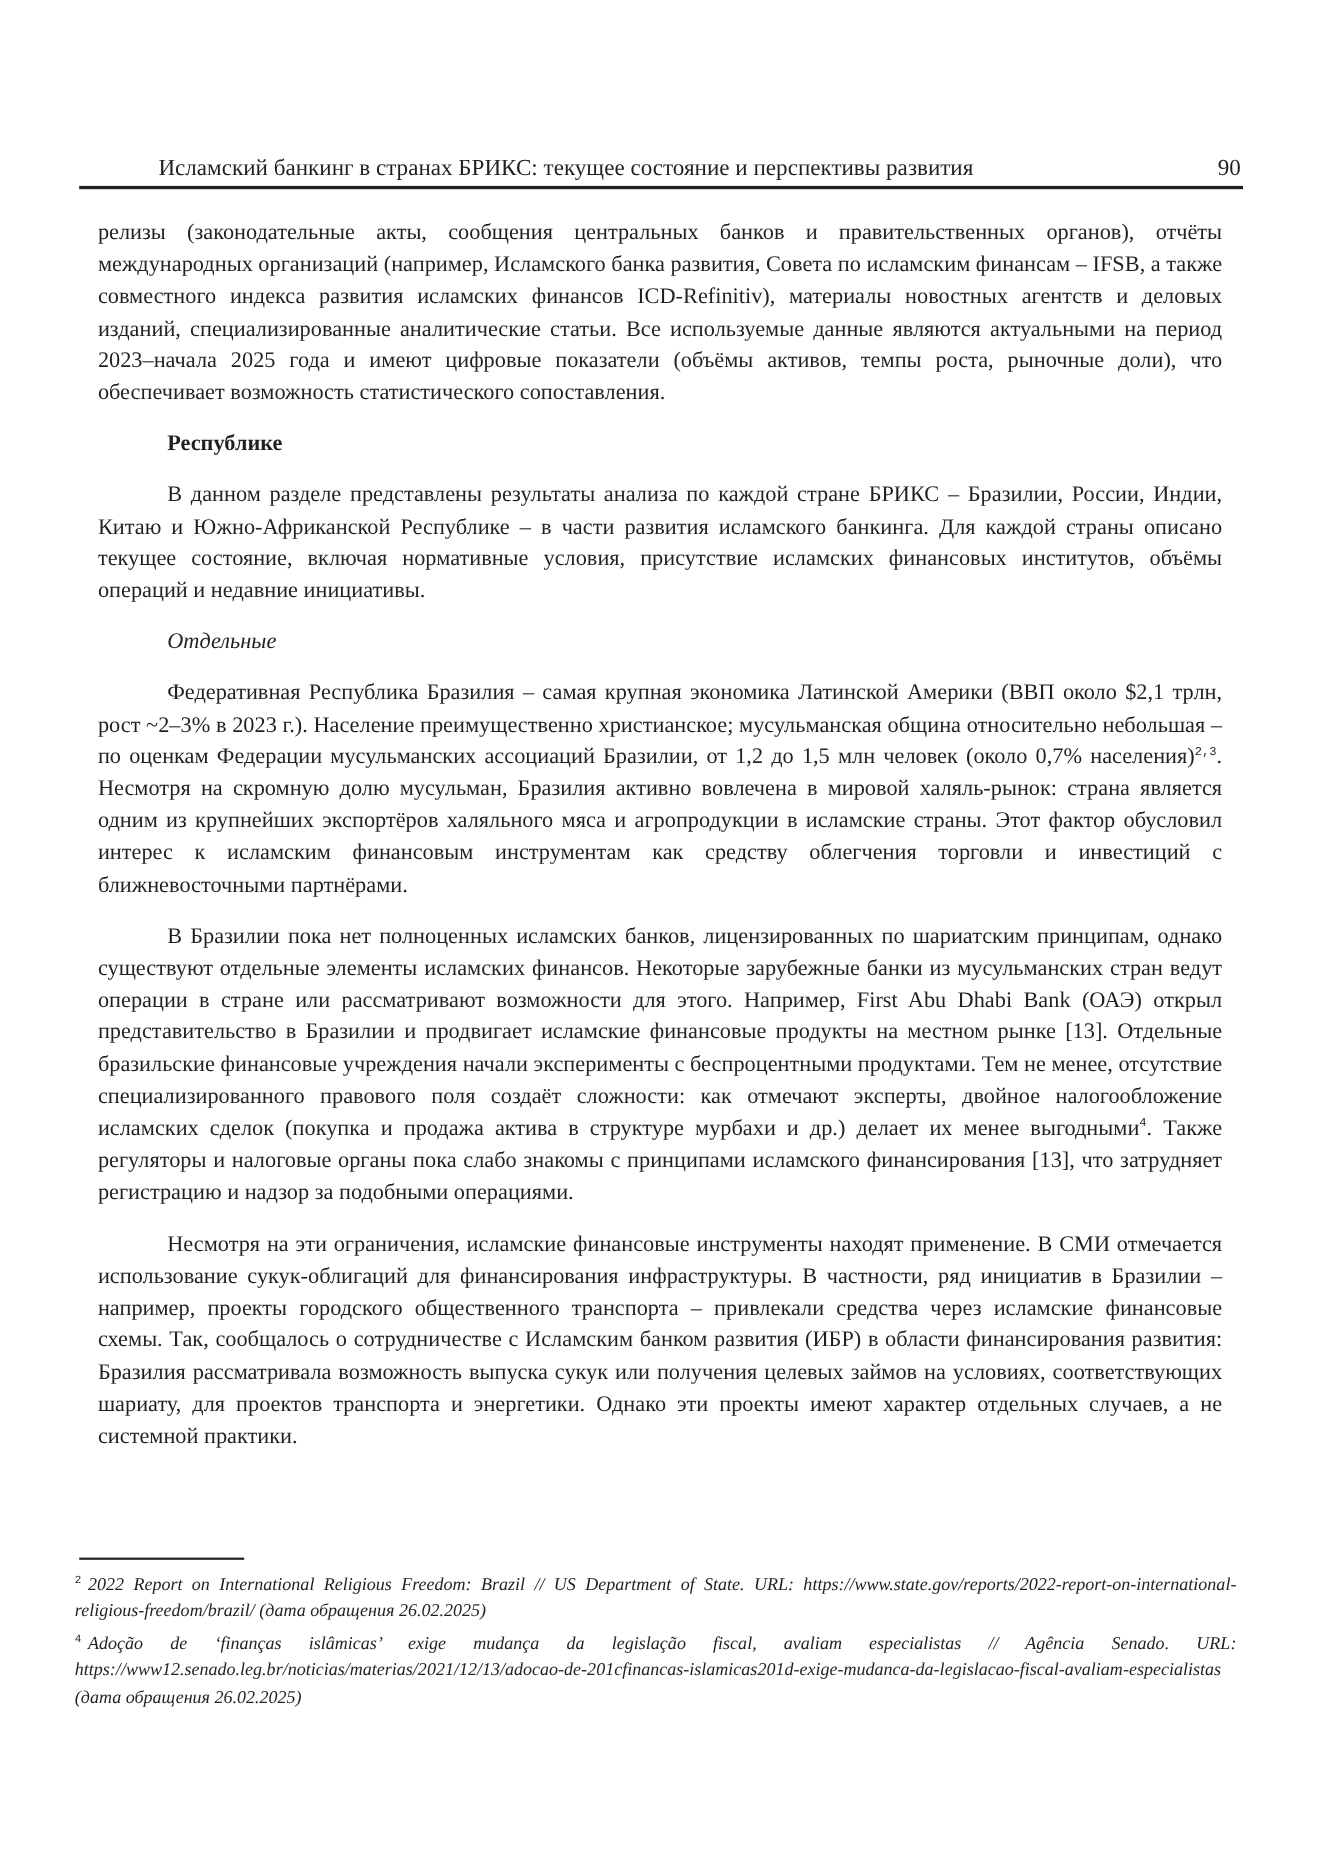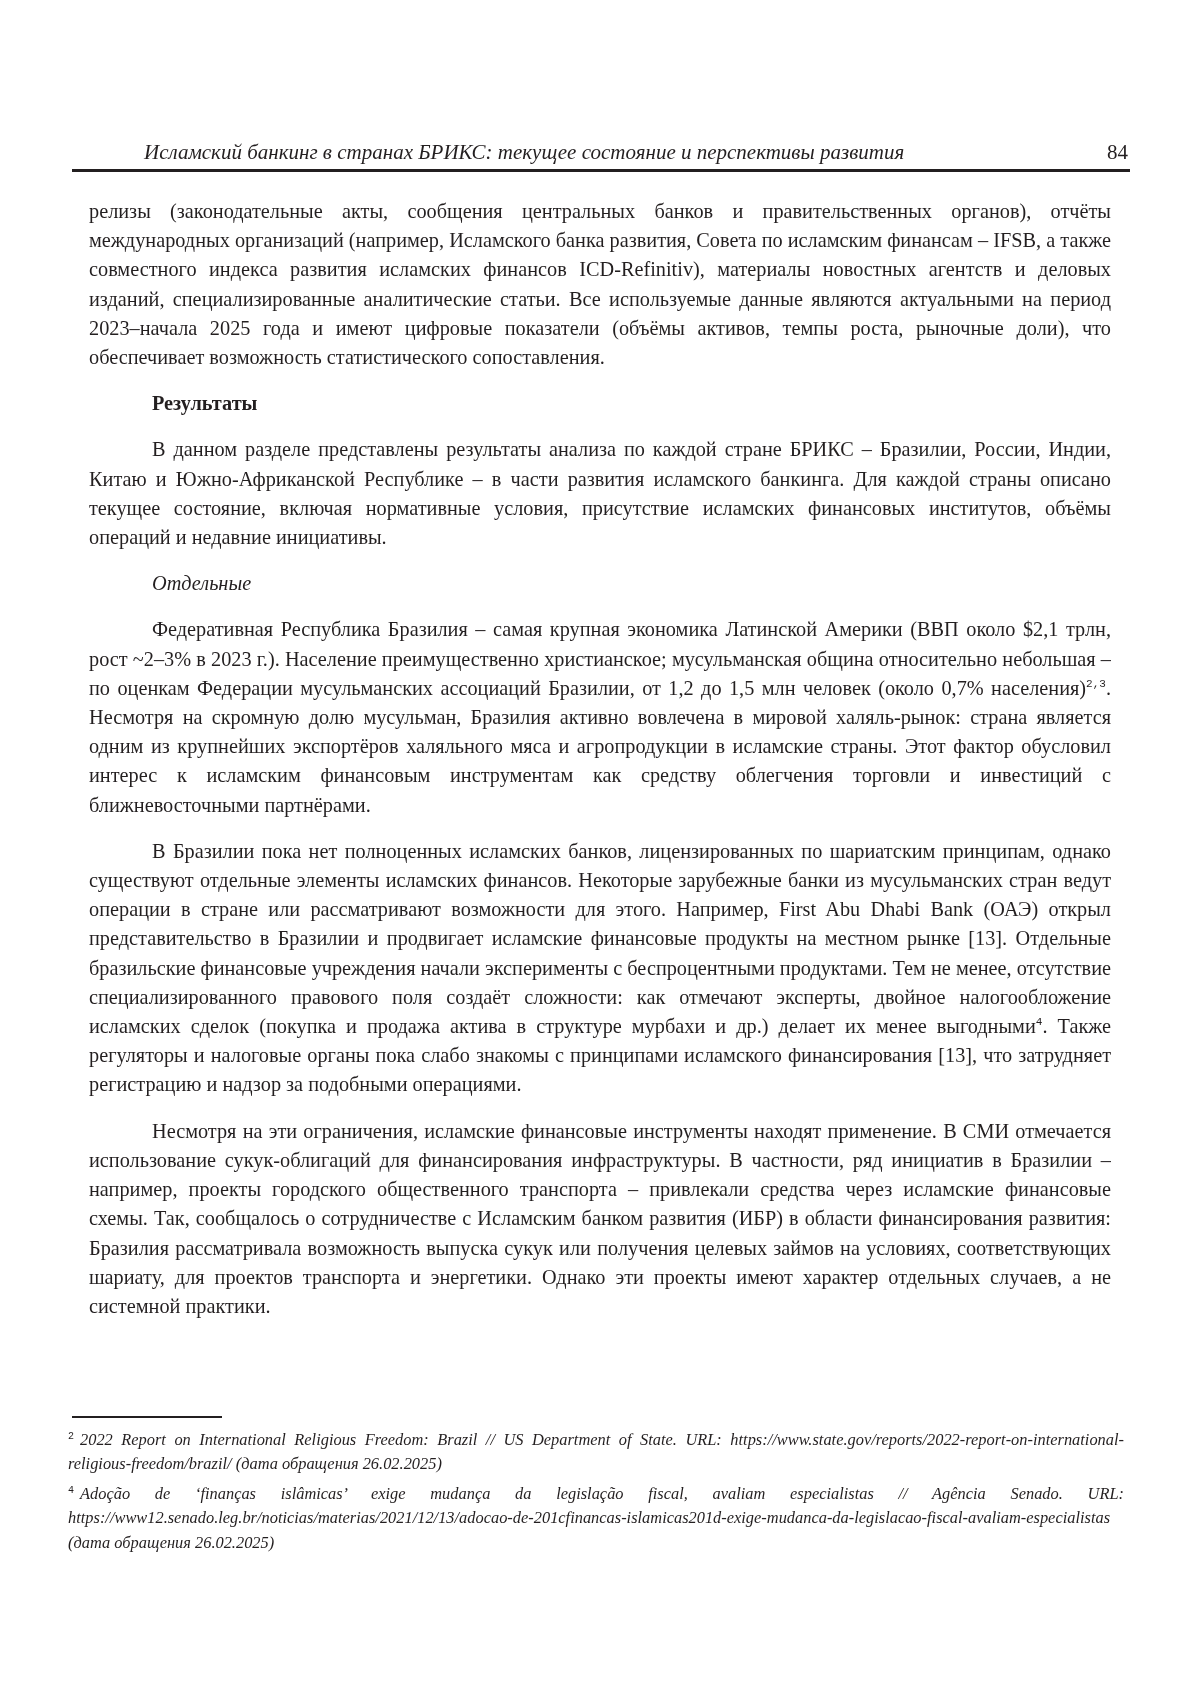--- a/index.html
+++ b/index.html
@@ -8,21 +8,21 @@
     font-family: "Liberation Serif", "DejaVu Serif", serif;
     color: #231f20;
   }
   .page { position: absolute; left: 0; top: 0; width: 1200px; height: 1697px; }
 
   .running-head {
     position: absolute; left: 72px; top: 140px; width: 1056px;
     display: flex; justify-content: space-between; align-items: baseline;
     font-size: 21px; line-height: 24px;
   }
-  .running-head .title { font-style: italic; padding-left: 72px; }
+  .running-head .title { padding-left: 72px; }
   .running-head .pgnum { font-style: normal; }
   .head-rule {
     position: absolute; left: 72px; top: 169px; width: 1058px; height: 3px; background: #231f20;
   }
 
   .body-text {
     position: absolute; left: 72px; top: 180px; width: 1056px;
     font-size: 20.3px; line-height: 29.2px; text-align: justify;
   }
   .body-text p { margin: 17px; }
@@ -48,28 +48,28 @@
   }
   .page-footer .sep { display: inline-block; width: 2px; height: 22px; background: #231f20; vertical-align: -3px; margin: 0 4px; }
 </style>
 </head>
 <body>
 
 <div class="page">
 
   <div class="running-head">
     <span class="title">Исламский банкинг в странах БРИКС: текущее состояние и перспективы развития</span>
-    <span class="pgnum">84</span>
+    <span class="pgnum">90</span>
   </div>
   <div class="head-rule"></div>
 
   <div class="body-text">
     <p>релизы (законодательные акты, сообщения центральных банков и правительственных органов), отчёты международных организаций (например, Исламского банка развития, Совета по исламским финансам – IFSB, а также совместного индекса развития исламских финансов ICD-Refinitiv), материалы новостных агентств и деловых изданий, специализированные аналитические статьи. Все используемые данные являются актуальными на период 2023–начала 2025 года и имеют цифровые показатели (объёмы активов, темпы роста, рыночные доли), что обеспечивает возможность статистического сопоставления.</p>
 
-    <p class="heading-bold">Результаты</p>
+    <p class="heading-bold">Республике</p>
 
     <p class="indent">В данном разделе представлены результаты анализа по каждой стране БРИКС – Бразилии, России, Индии, Китаю и Южно-Африканской Республике – в части развития исламского банкинга. Для каждой страны описано текущее состояние, включая нормативные условия, присутствие исламских финансовых институтов, объёмы операций и недавние инициативы.</p>
 
     <p class="subhead-italic">Отдельные</p>
 
     <p class="indent"><span>Федеративная Республика Бразилия – самая крупная экономика Латинской Америки (ВВП около $2,1 трлн, рост ~2–3% в 2023 г.). Население преимущественно христианское; мусульманская община относительно небольшая – по оценкам Федерации мусульманских ассоциаций Бразилии, от 1,2 до 1,5 млн человек (около 0,7% населения)</span><sup>2,3</sup><span>. Несмотря на скромную долю мусульман, Бразилия активно вовлечена в мировой халяль-рынок: страна является одним из крупнейших экспортёров халяльного мяса и агропродукции в исламские страны. Этот фактор обусловил интерес к исламским финансовым инструментам как средству облегчения торговли и инвестиций с ближневосточными партнёрами.</span></p>
 
     <p class="indent"><span>В Бразилии пока нет полноценных исламских банков, лицензированных по шариатским принципам, однако существуют отдельные элементы исламских финансов. Некоторые зарубежные банки из мусульманских стран ведут операции в стране или рассматривают возможности для этого. Например, First Abu Dhabi Bank (ОАЭ) открыл представительство в Бразилии и продвигает исламские финансовые продукты на местном рынке [13]. Отдельные бразильские финансовые учреждения начали эксперименты с беспроцентными продуктами. Тем не менее, отсутствие специализированного правового поля создаёт сложности: как отмечают эксперты, двойное налогообложение исламских сделок (покупка и продажа актива в структуре мурбахи и др.) делает их менее выгодными</span><sup>4</sup><span>. Также регуляторы и налоговые органы пока слабо знакомы с принципами исламского финансирования [13], что затрудняет регистрацию и надзор за подобными операциями.</span></p>
 
     <p class="indent">Несмотря на эти ограничения, исламские финансовые инструменты находят применение. В СМИ отмечается использование сукук-облигаций для финансирования инфраструктуры. В частности, ряд инициатив в Бразилии – например, проекты городского общественного транспорта – привлекали средства через исламские финансовые схемы. Так, сообщалось о сотрудничестве с Исламским банком развития (ИБР) в области финансирования развития: Бразилия рассматривала возможность выпуска сукук или получения целевых займов на условиях, соответствующих шариату, для проектов транспорта и энергетики. Однако эти проекты имеют характер отдельных случаев, а не системной практики.</p>

